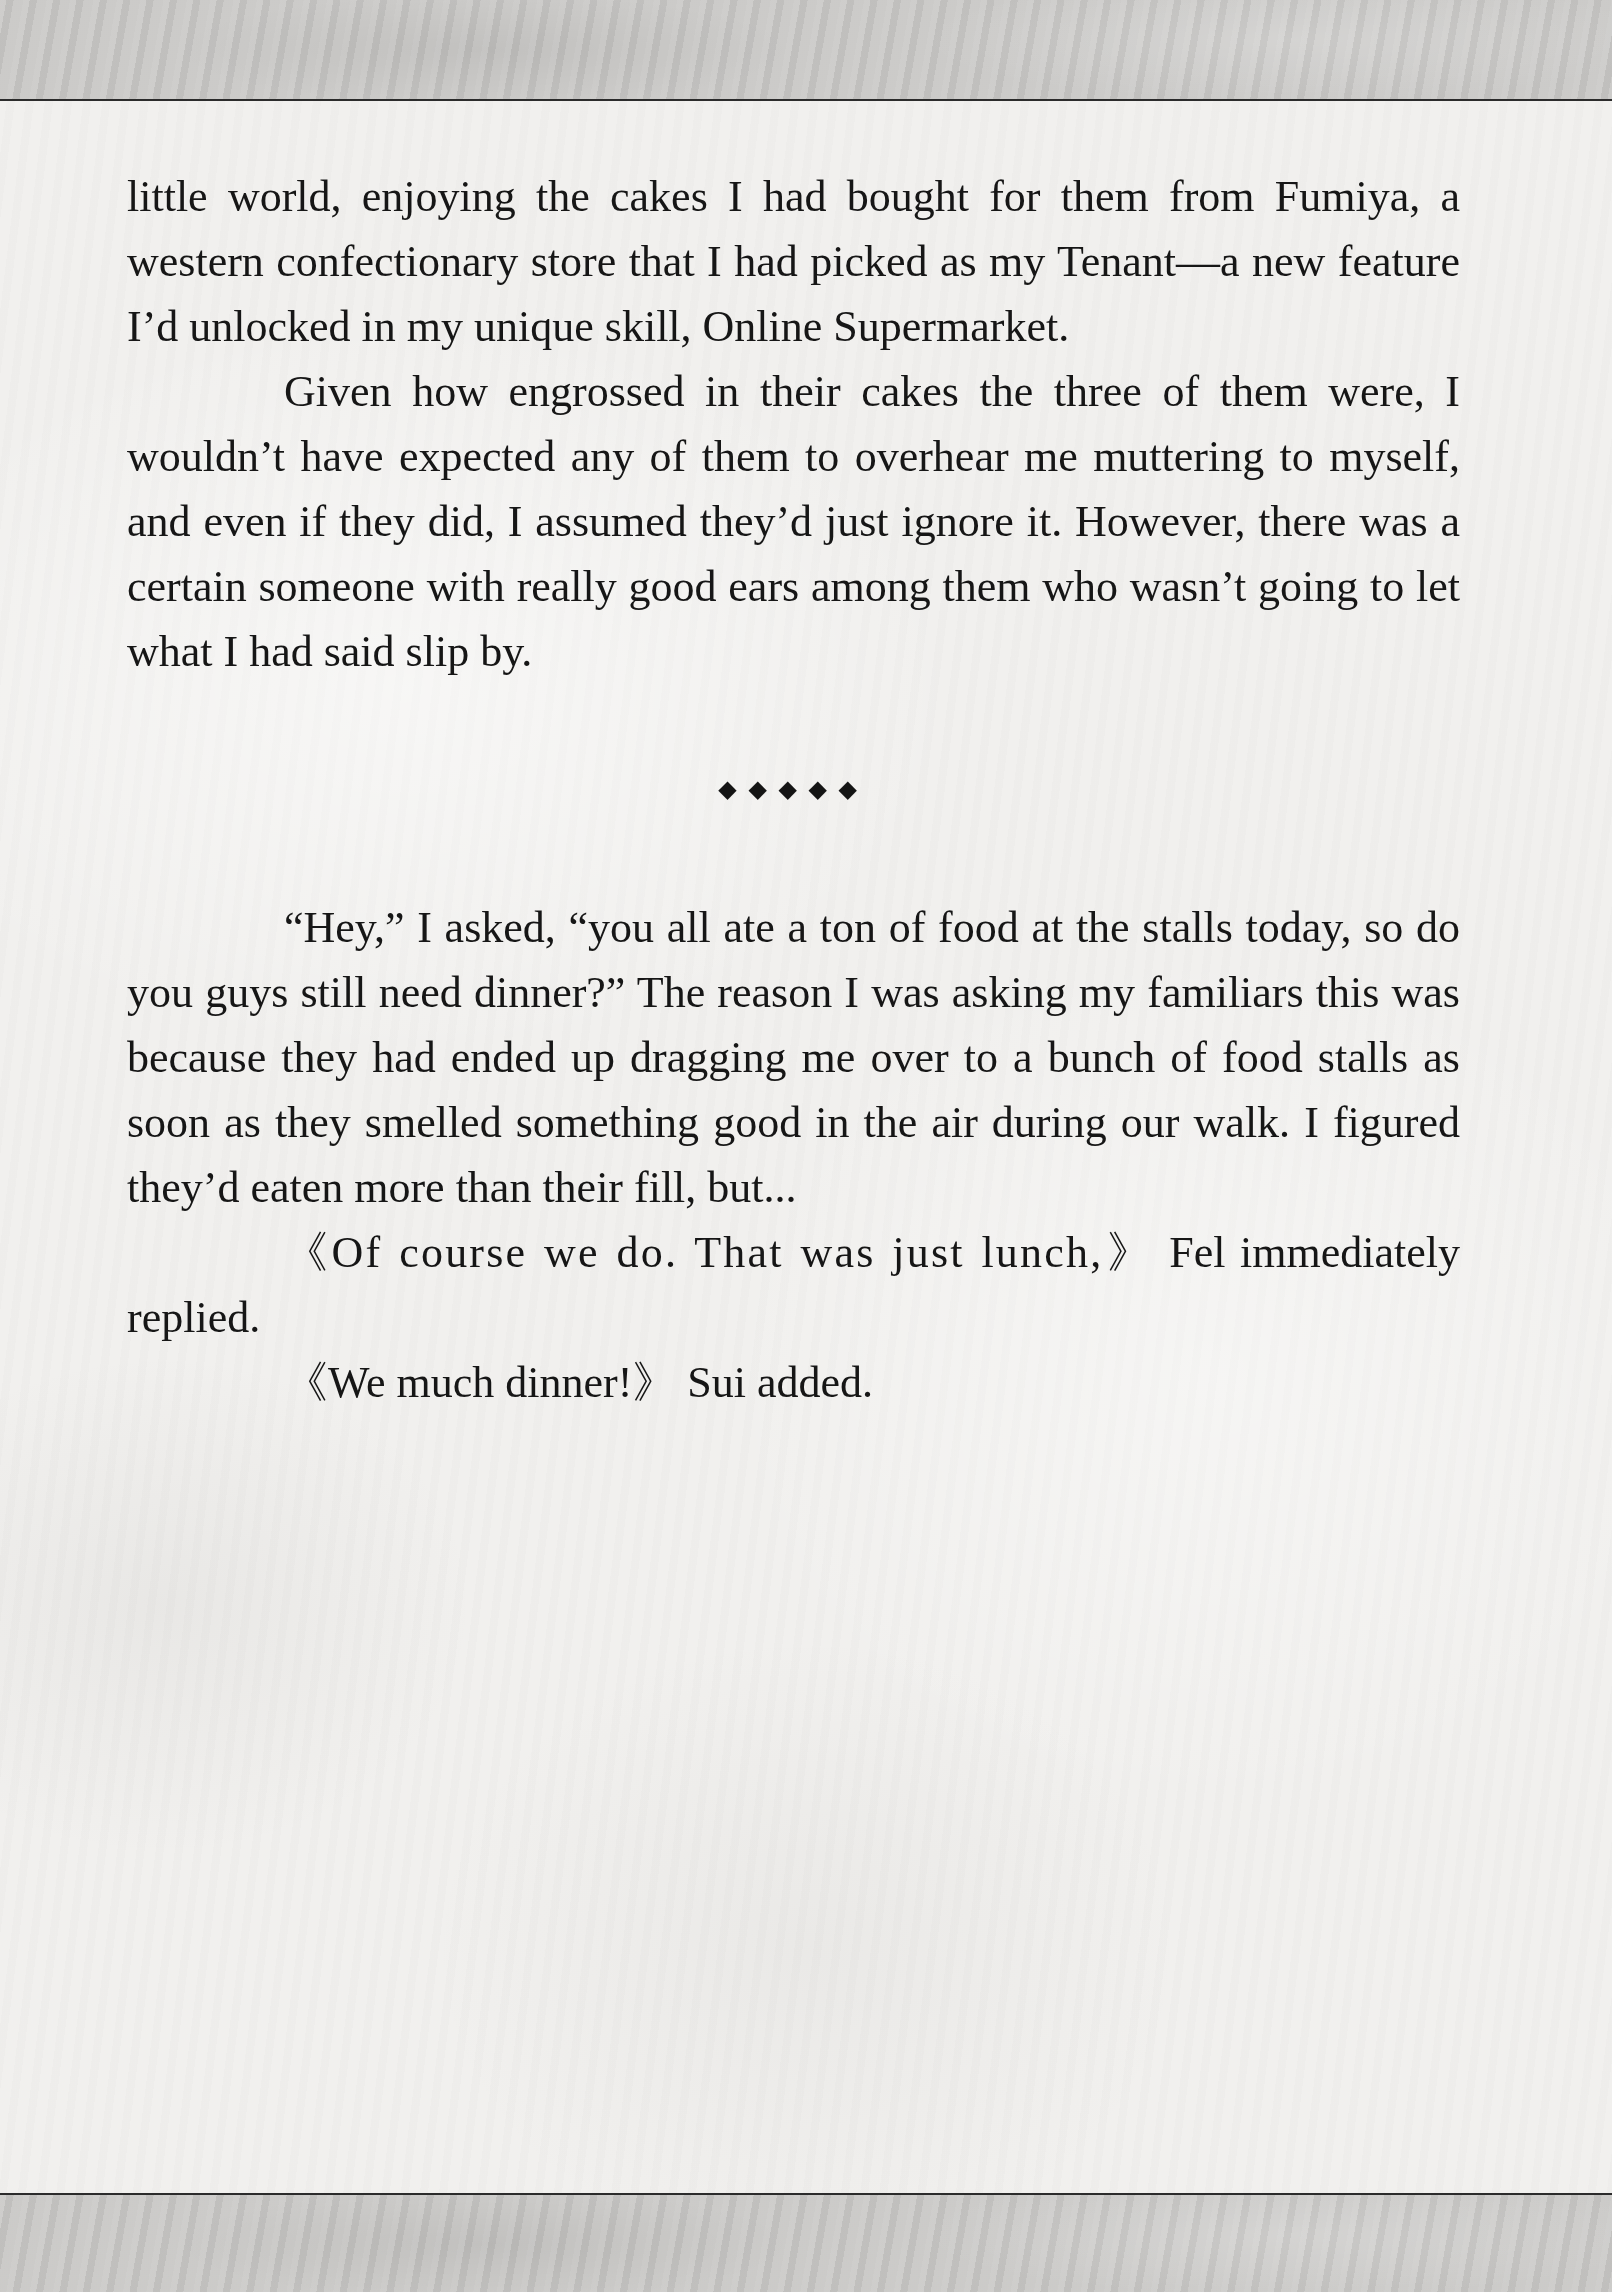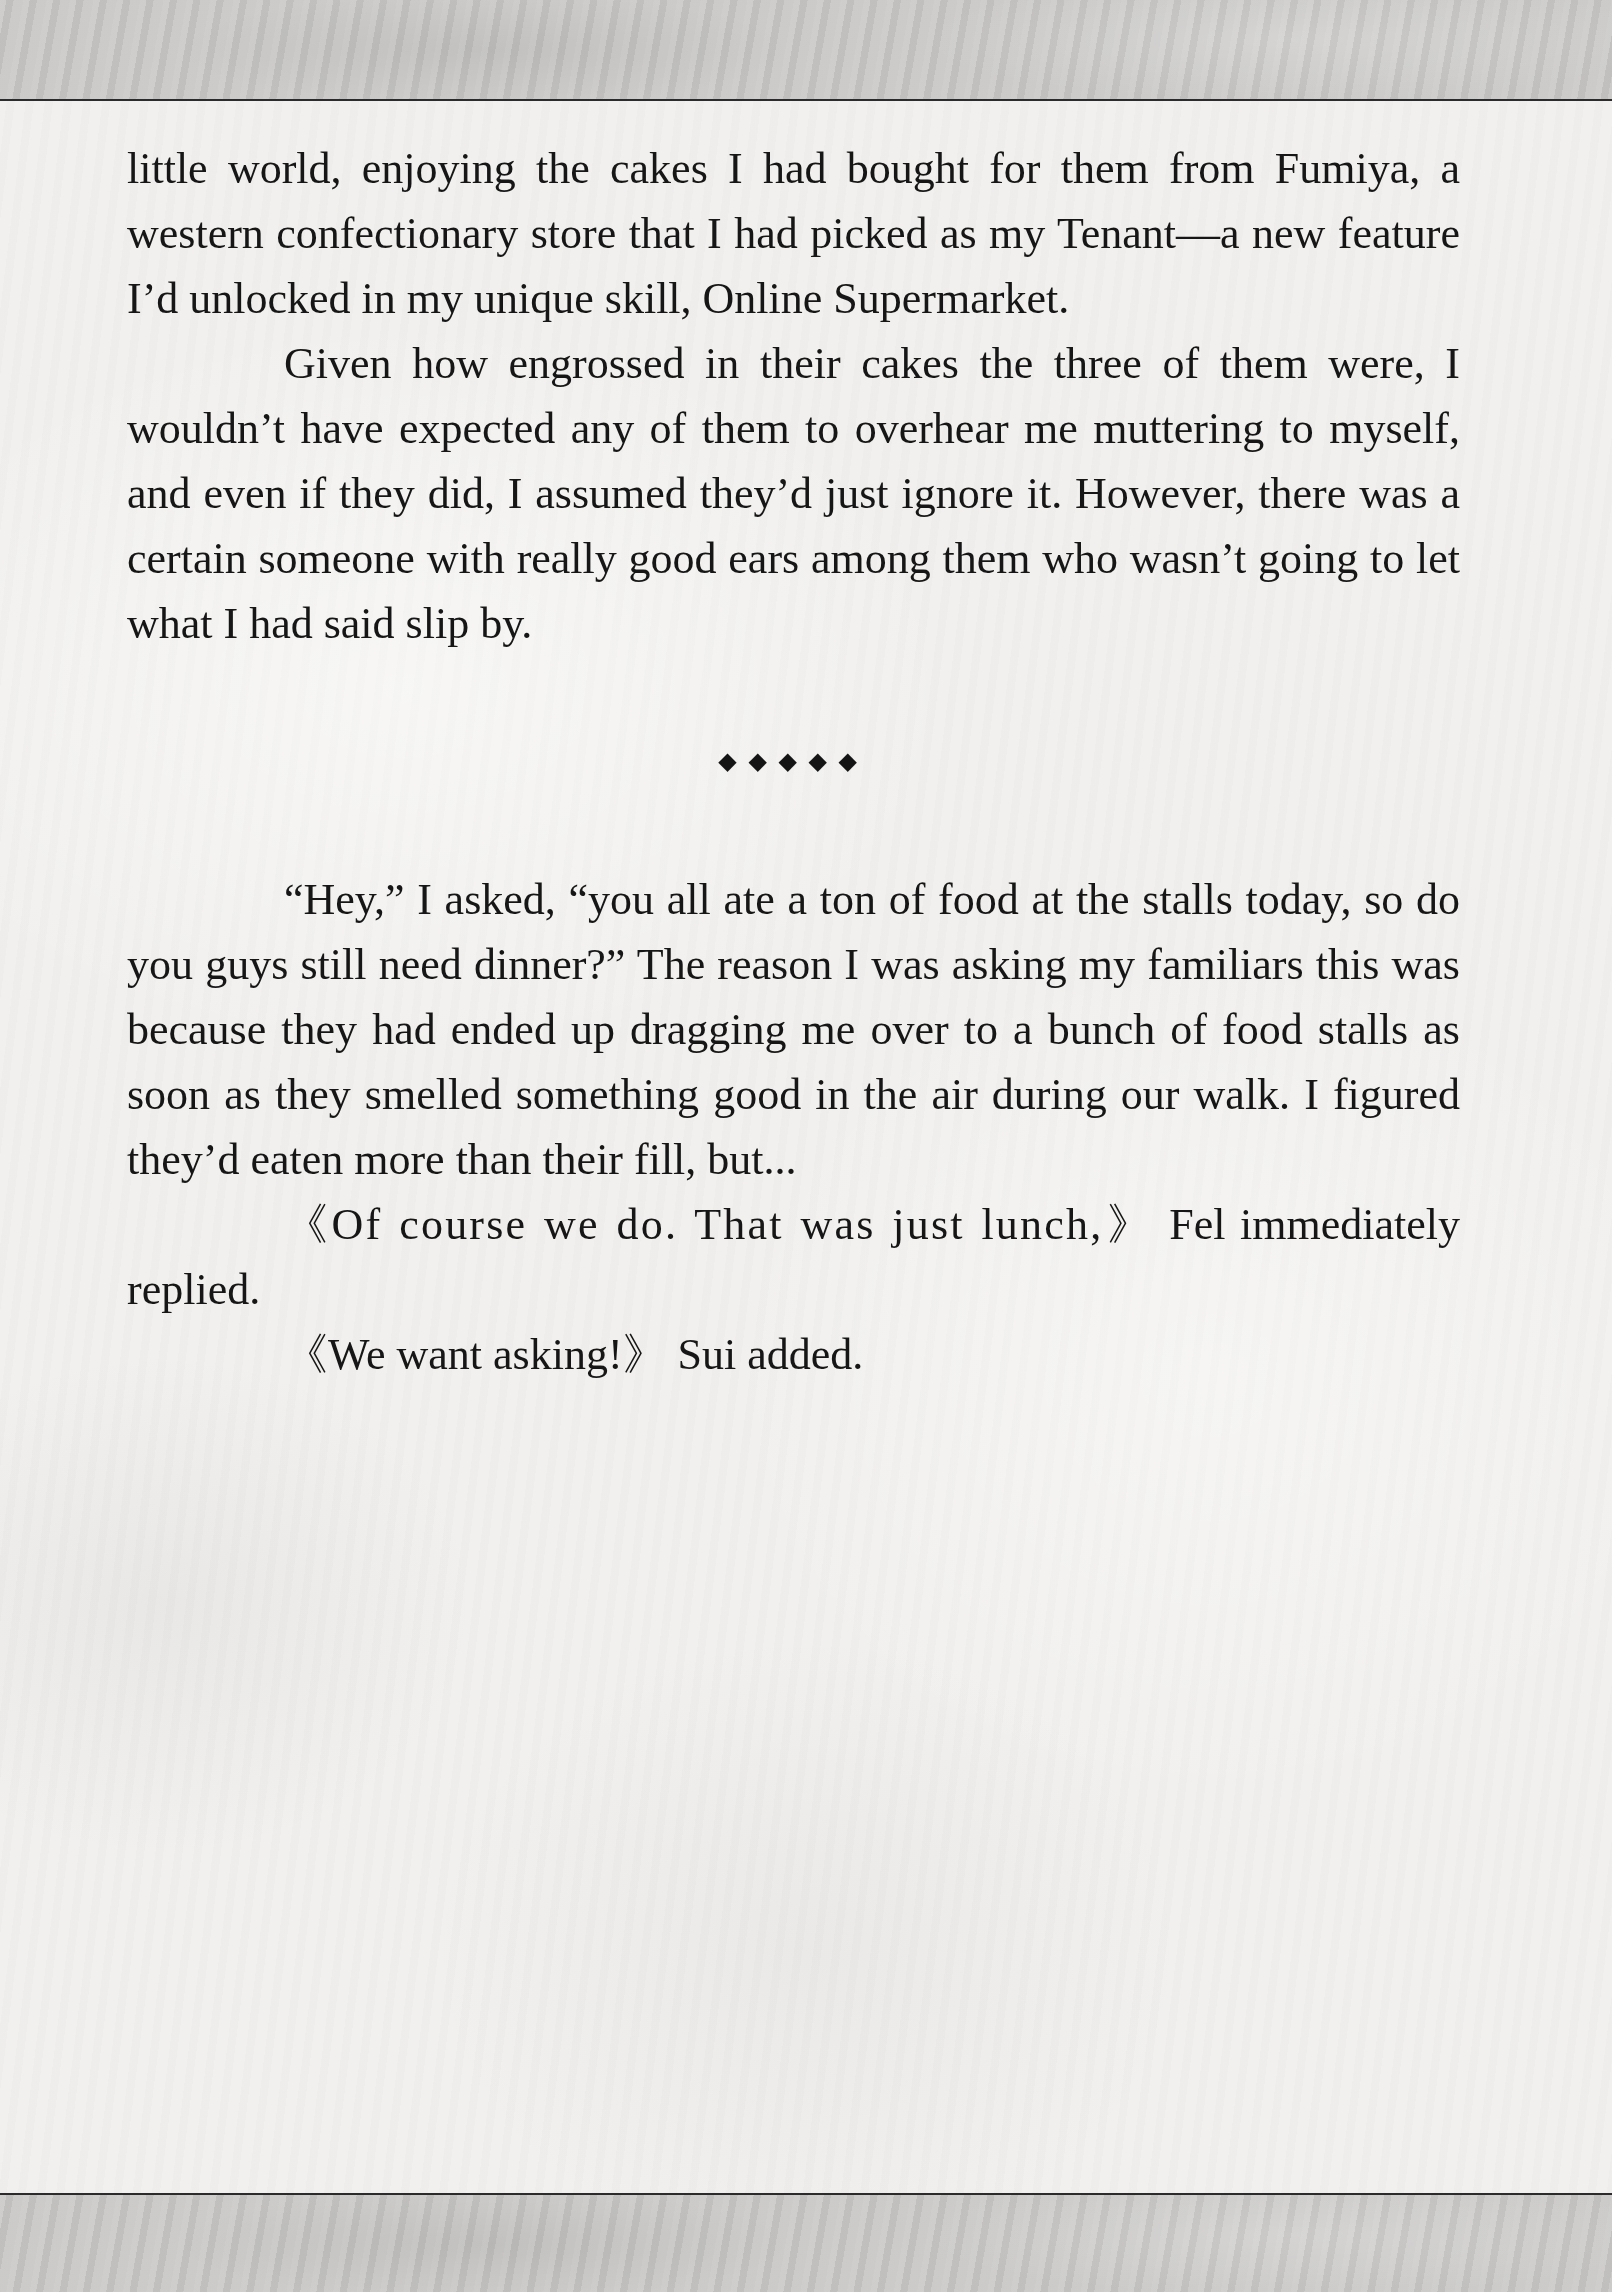--- a/index.html
+++ b/index.html
@@ -22,21 +22,21 @@
     background-color:#c9c8c6;
     background-image:
       repeating-linear-gradient(100deg, rgba(255,255,255,0.10) 0 6.3px, rgba(0,0,0,0.045) 6.3px 13.4px, rgba(255,255,255,0.05) 13.4px 23px),
       radial-gradient(ellipse 448px 81px at 30% 50%, rgba(0,0,0,0.05), rgba(0,0,0,0) 70%),
       radial-gradient(ellipse 537px 90px at 80% 40%, rgba(255,255,255,0.18), rgba(255,255,255,0) 70%);
   }
   .band.top{top:0;height:99px;border-bottom:2.7px solid #2b2b2b;}
   .band.bottom{top:2193px;height:99px;border-top:2.7px solid #2b2b2b;}
   .content{
     position:absolute;top:101px;bottom:102px;left:0;right:0;
-    padding:35px 153px 0 127px;
+    padding:63px 153px 0 127px;
     overflow:hidden;
     font-size:44px;
     line-height:65px;
     text-align:justify;
   }
   .para{margin:0;text-indent:157px;}
   .para.noindent{text-indent:0;}
   .run-bold{font-weight:400;letter-spacing:0.05em;}
   .run-italic{font-style:italic;}
   .separator{
@@ -63,20 +63,20 @@
     <p class="para"><span>Given how engrossed in their cakes the three of them were, I wouldn’t have expected any of them to overhear me muttering to myself, and even if they did, I assumed they’d just ignore it. However, there was a certain someone with really good ears among them who wasn’t going to let what I had said slip by.</span></p>
 
     <div class="separator">◆◆◆◆◆</div>
 
 
     <p class="para"><span>“Hey,” I asked, “you all ate a ton of food at the stalls today, so do you guys still need dinner?” The reason I was asking my familiars this was because they had ended up dragging me over to a bunch of food stalls as soon as they smelled something good in the air during our walk. I figured they’d eaten more than their fill, but...</span></p>
 
     <p class="para"><span>《</span><span class="run-bold">Of course we do. That was just lunch,</span><span>》 Fel immediately replied.</span></p>
 
 
-    <p class="para"><span>《We want asking!》 Sui added.</span></p>
+    <p class="para"><span>《We much dinner!》 Sui added.</span></p>
 
 
   </div>
 
   <div class="band bottom"></div>
 </main>
 
 
 </body></html>

